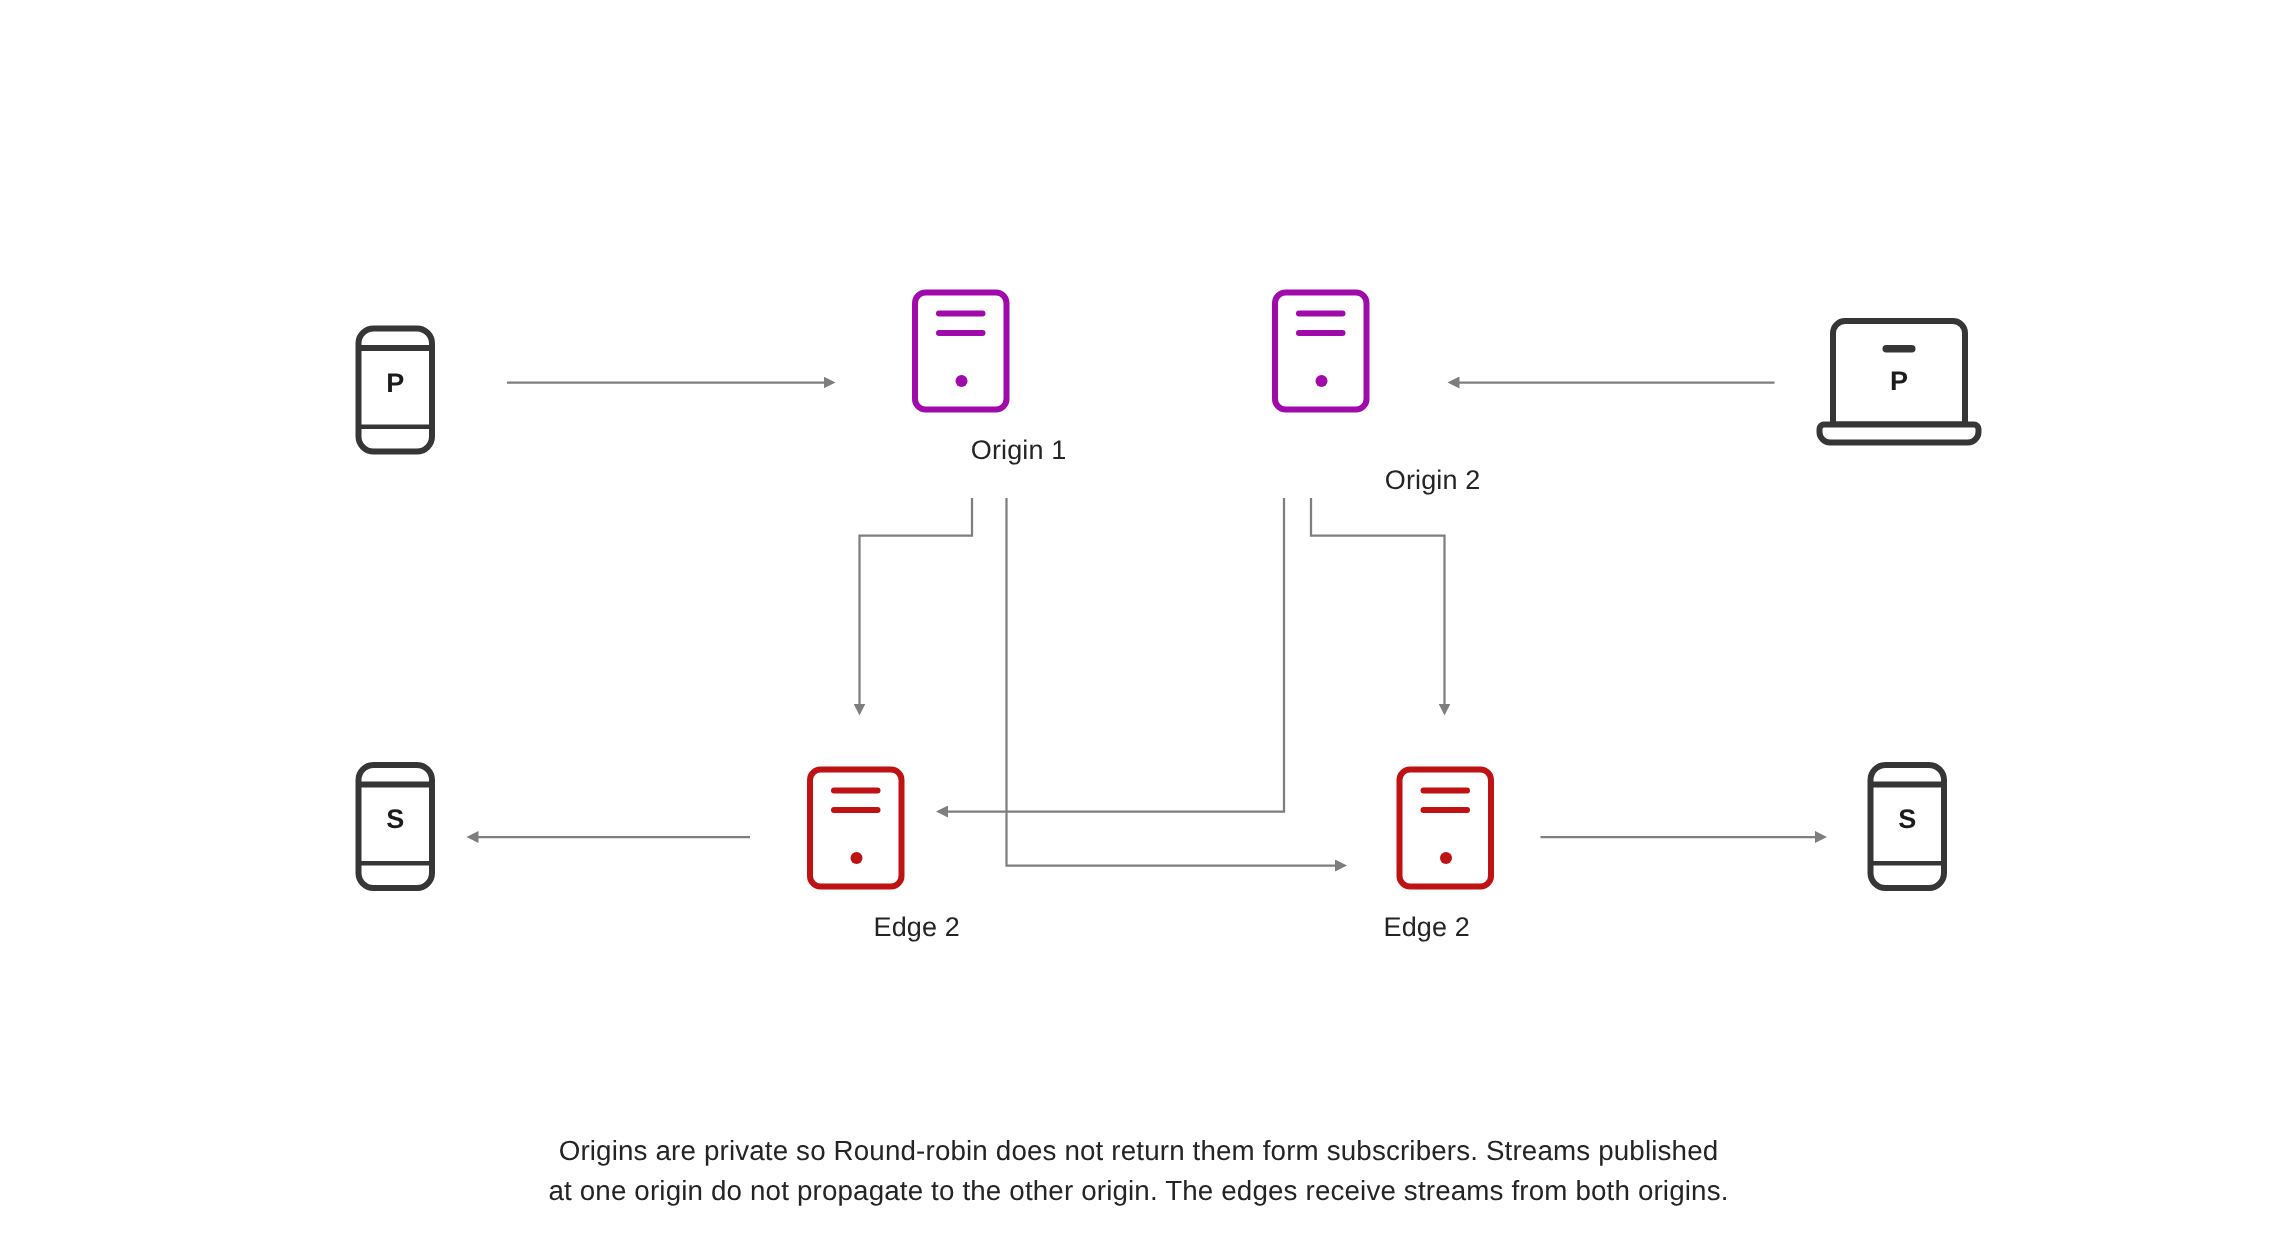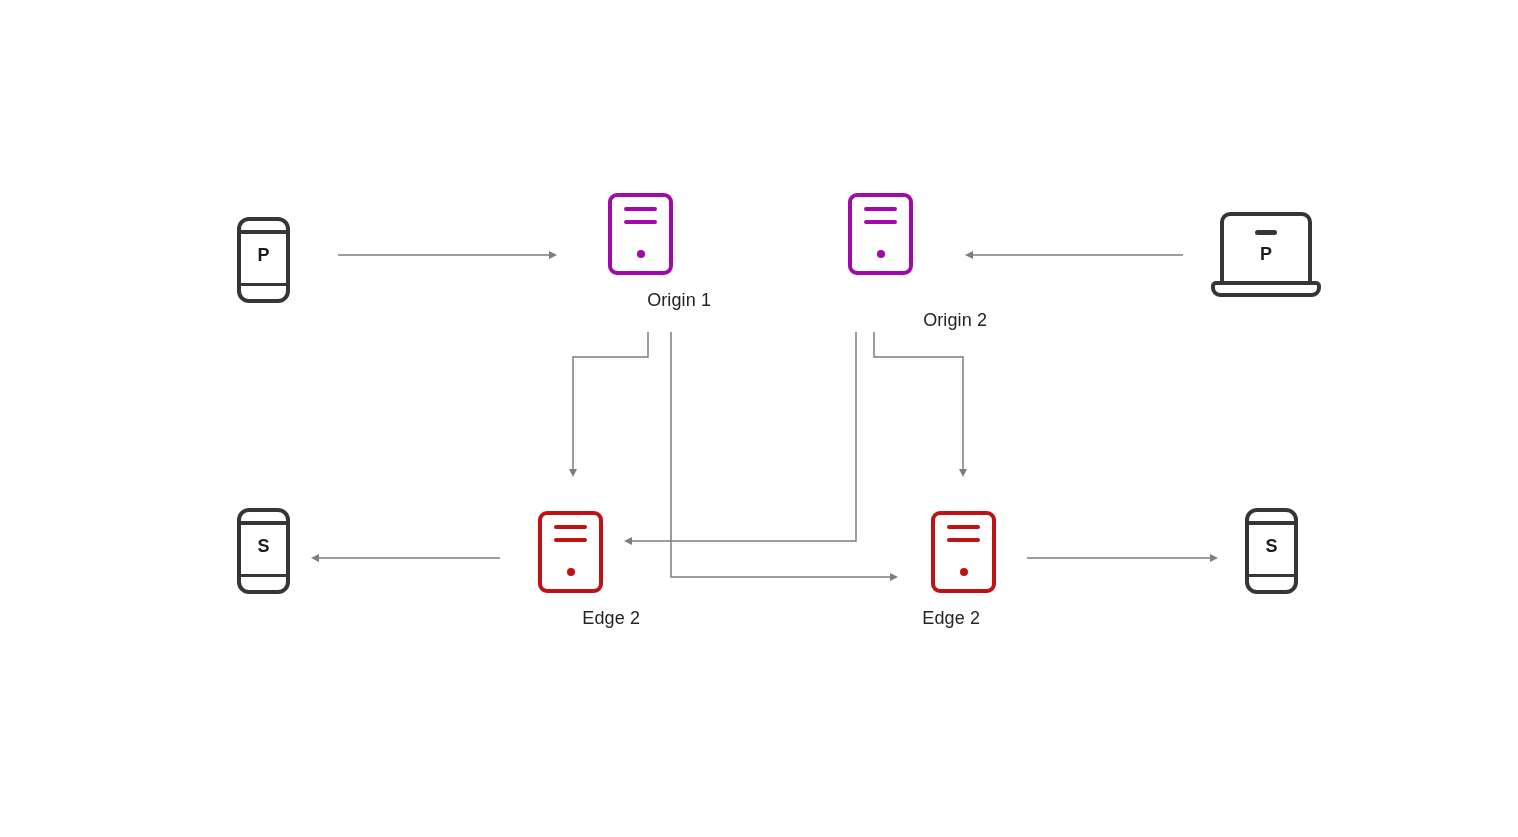--- a/index.html
+++ b/index.html
@@ -217,14 +217,18 @@
     <div class="dot"></div>
   </div>
   <div class="node-label" style="left:840px; top:608px;">Edge 2</div>
 
   <div class="phone" style="left:1245px; top:508px;">
     <div class="bar-top"></div>
     <div class="bar-bottom"></div>
     <div class="letter">S</div>
   </div>
 
+  <div class="caption">
+    <div>Origins are private so Round-robin does not return them form subscribers. Streams published</div>
+    <div>at one origin do not propagate to the other origin. The edges receive streams from both origins.</div>
+  </div>
 
 </div>
 
 </body></html>

